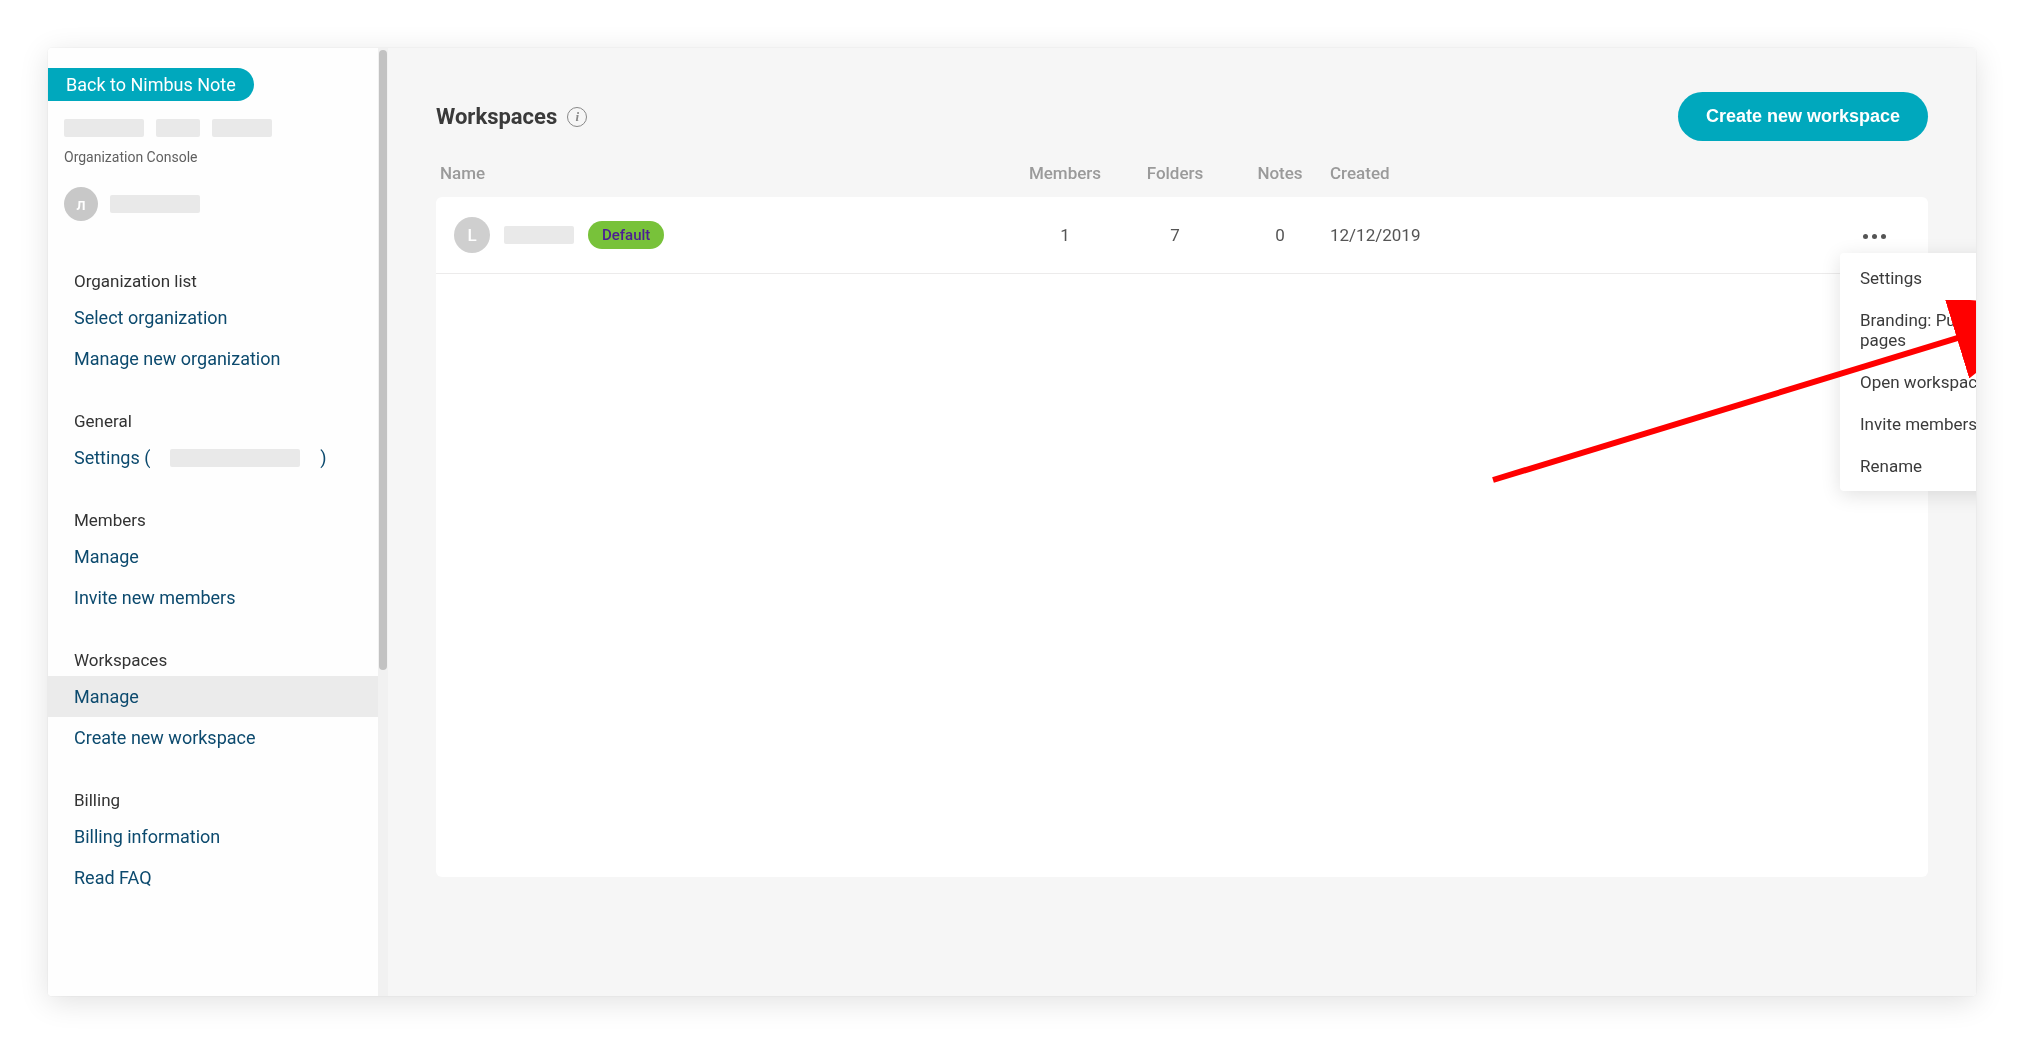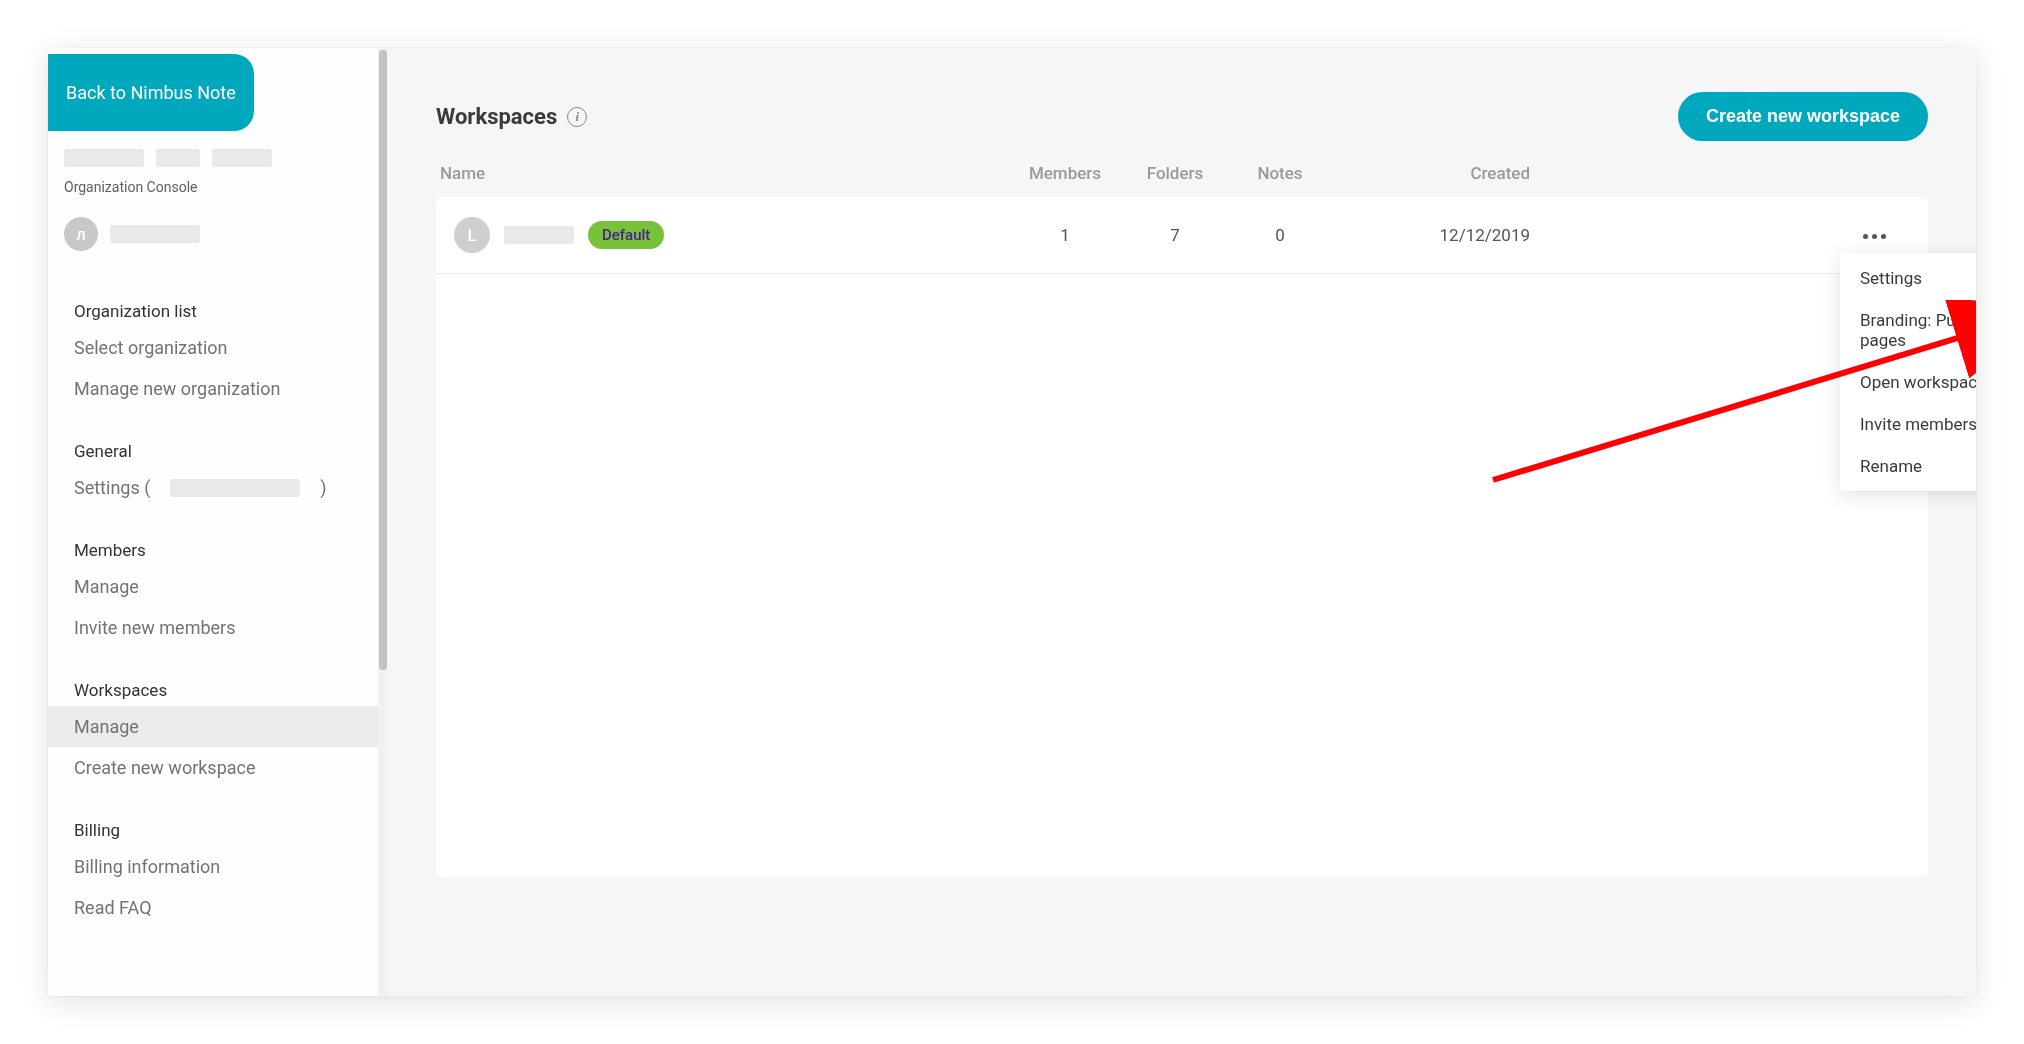--- a/index.html
+++ b/index.html
@@ -52,23 +52,23 @@
     border-radius: 4px;
     position: absolute;
     top: 2px;
     height: 620px;
   }
   .back-btn {
     display: inline-block;
     background: #00a8bd;
     color: #fff;
     font-size: 18px;
-    padding: 28px 18px;
+    padding: 6px 18px;
     border-radius: 0 20px 20px 0;
-    margin-top: 6px;
+    margin-top: 20px;
     cursor: pointer;
   }
   .org-name-block {
     padding: 18px 16px 4px 16px;
   }
   .redacted {
     background: #e9e9e9;
     display: inline-block;
     height: 18px;
     border-radius: 2px;
@@ -98,21 +98,21 @@
     text-transform: lowercase;
   }
   .section-header {
     font-weight: 400;
     font-size: 17px;
     color: #333;
     padding: 14px 26px 6px 26px;
   }
   .section-item {
     font-size: 18px;
-    color: #737373;
+    color: #0c4a6e;
     padding: 10px 26px;
     cursor: pointer;
     display: flex;
     align-items: center;
   }
   .section-item.active {
     background: #ebebeb;
   }
   .section-block { margin-top: 18px; }
   .settings-line { display: flex; align-items: center; gap: 14px; }
@@ -175,21 +175,21 @@
   }
   .th {
     font-size: 17px;
     color: #9a9a9a;
     font-weight: 500;
   }
   .col-name { flex: 0 0 570px; }
   .col-members { flex: 0 0 110px; text-align: center; }
   .col-folders { flex: 0 0 110px; text-align: center; }
   .col-notes { flex: 0 0 100px; text-align: center; }
-  .col-created { flex: 0 0 200px; text-align: right; }
+  .col-created { flex: 0 0 200px; text-align: left; }
   .col-actions { flex: 1; text-align: right; padding-right: 30px; }
   .tbody {
     background: #fff;
     border-radius: 6px;
     overflow: visible;
     min-height: 680px;
   }
   .trow {
     display: flex;
     align-items: center;

